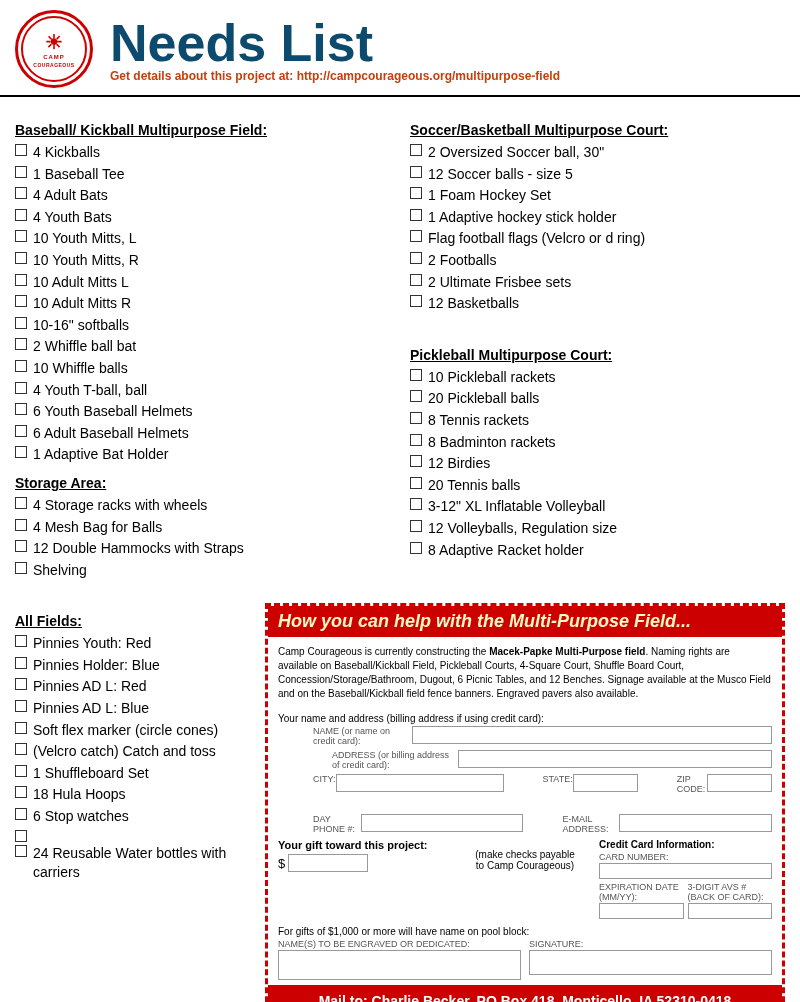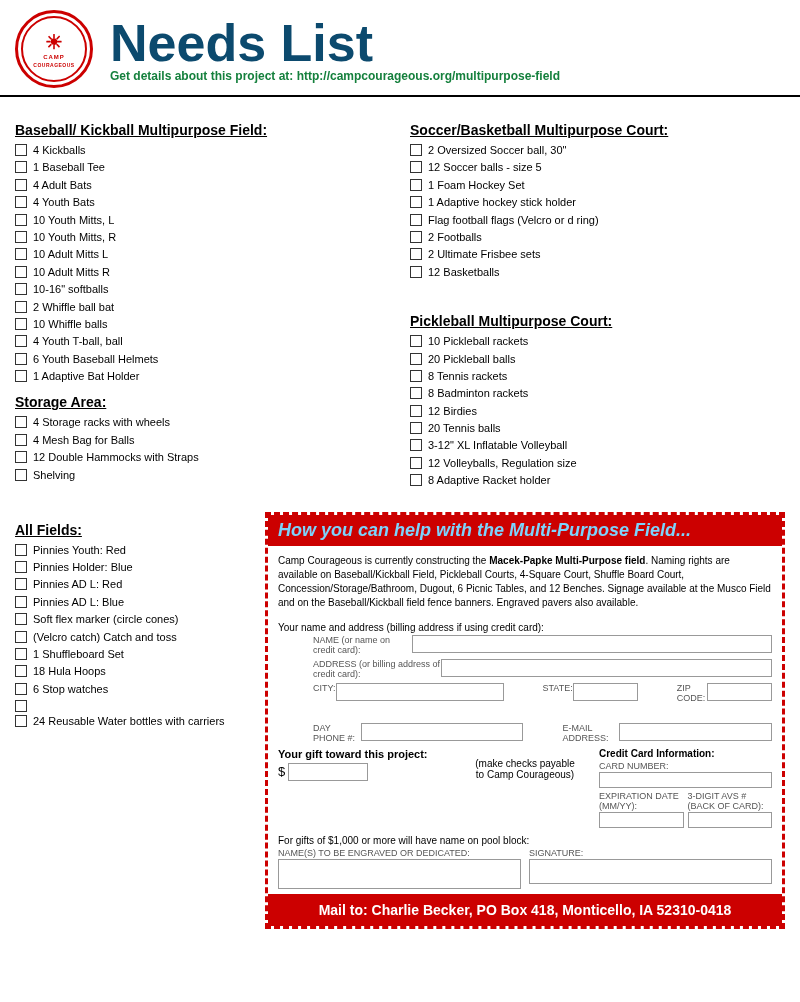--- a/index.html
+++ b/index.html
@@ -74,21 +74,21 @@
 
     .header-text h1 {
       font-size: 52px;
       font-weight: bold;
       color: #0c4a6e;
       line-height: 1;
     }
 
     .header-text .subtitle {
       font-size: 12px;
-      color: #15803d;
+      color: #c2410c;
       font-weight: bold;
     }
 
     .main-content {
       display: flex;
       padding: 5px 15px;
       gap: 20px;
     }
 
     .left-column {
@@ -109,21 +109,21 @@
 
     .checklist {
       list-style: none;
       margin-bottom: 8px;
     }
 
     .checklist li {
       display: flex;
       align-items: flex-start;
       margin-bottom: 2px;
-      font-size: 11px;
+      font-size: 14px;
       line-height: 1.4;
     }
 
     .checkbox {
       width: 12px;
       height: 12px;
       border: 1.5px solid #333;
       margin-right: 6px;
       flex-shrink: 0;
       margin-top: 1px;
@@ -144,21 +144,21 @@
 
     .donation-box {
       flex: 1;
       border: 3px dashed #cc0000;
       padding: 10px;
       font-size: 11px;
     }
 
     .donation-header {
       background: #cc0000;
-      color: #7dd3fc;
+      color: #fef9c3;
       font-size: 18px;
       font-weight: bold;
       padding: 5px 10px;
       margin: -10px -10px 8px -10px;
       font-style: italic;
     }
 
     .donation-body {
       font-size: 10px;
       line-height: 1.4;
@@ -355,20 +355,24 @@
       <li>
           <span class="checkbox"></span>
           <span>4 Youth T-ball, ball</span>
         </li>
       <li>
           <span class="checkbox"></span>
           <span>6 Youth Baseball Helmets</span>
         </li>
       <li>
           <span class="checkbox"></span>
+          <span>6 Adult Baseball Helmets</span>
+        </li>
+      <li>
+          <span class="checkbox"></span>
           <span>1 Adaptive Bat Holder</span>
         </li>
     </ul>
 
     <div class="section-title">Storage Area:</div>
     <ul class="checklist">
       <li>
           <span class="checkbox"></span>
           <span>4 Storage racks with wheels</span>
         </li>
@@ -528,21 +532,21 @@
     <div class="donation-body">
       <span>Camp Courageous is currently constructing the </span><strong>Macek-Papke Multi-Purpose field</strong><span>. Naming rights are available on Baseball/Kickball Field, Pickleball Courts, 4-Square Court, Shuffle Board Court, Concession/Storage/Bathroom, Dugout, 6 Picnic Tables, and 12 Benches. Signage available at the Musco Field and on the Baseball/Kickball field fence banners. Engraved pavers also available.</span>
     </div>
 
     <div style="font-size:10px; margin-bottom:2px;">Your name and address (billing address if using credit card):</div>
     <div class="form-field">
       <div class="form-label">NAME (or name on credit card):</div>
       <input class="form-input-line" type="text" style="width: 100%;">
     </div>
 
-    <div class="form-field" style="margin-top:3px;">
+    <div class="form-field" style="margin-top:3px;margin-left:19px;">
       <div class="form-label">ADDRESS (or billing address of credit card):</div>
       <input class="form-input-line" type="text" style="width: 100%;">
     </div>
 
     <div class="form-row-three" style="margin-top:3px;">
       <div class="form-field city-field">
         <div class="form-label">CITY:</div>
         <input class="form-input-line" type="text" style="">
       </div>
       <div class="form-field state-field">

